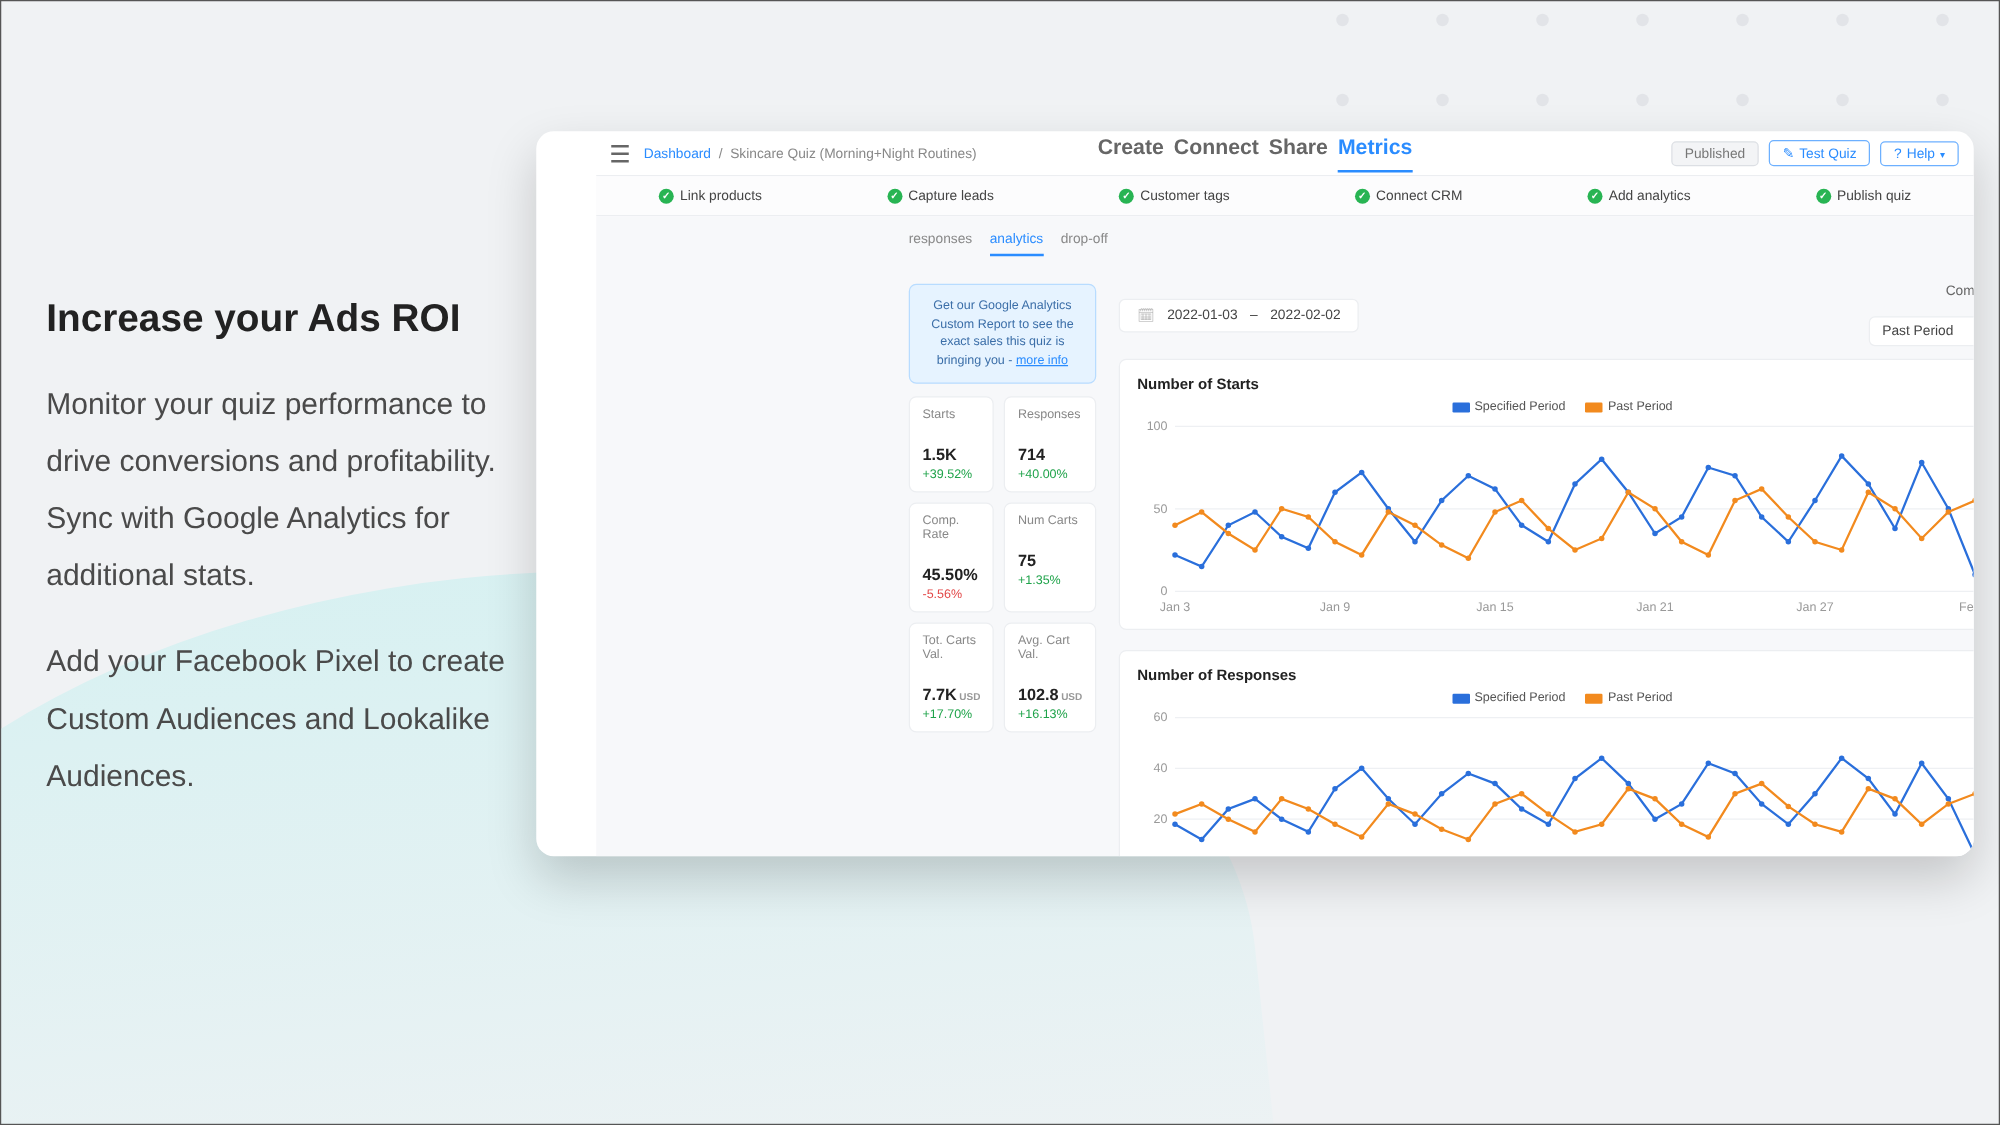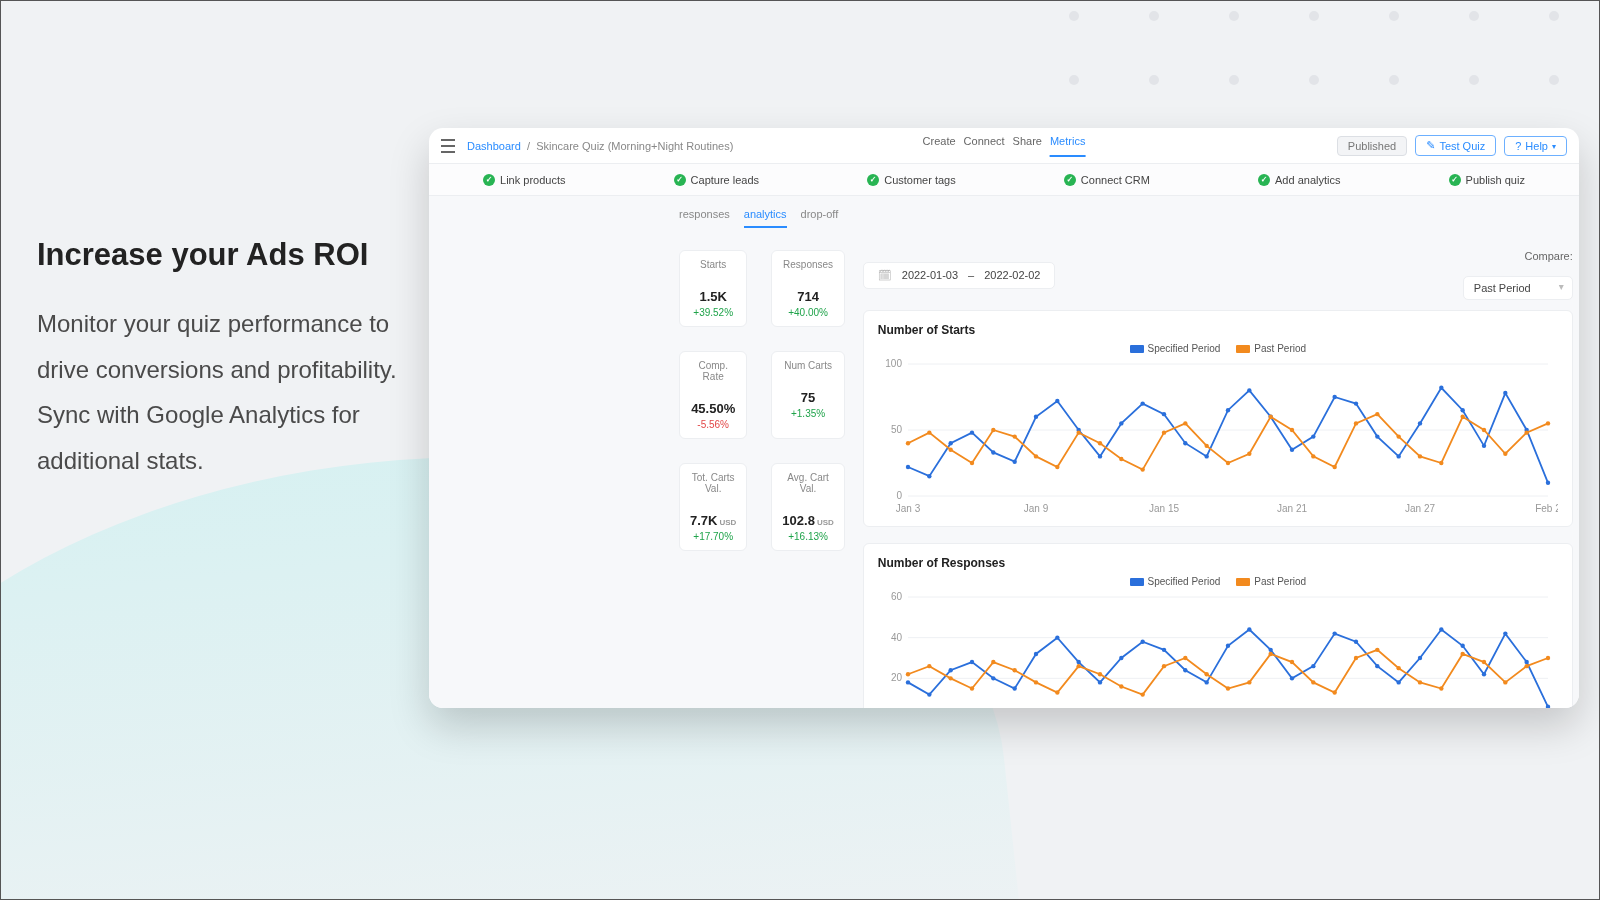--- a/index.html
+++ b/index.html
@@ -34,42 +34,43 @@
   }
   .left-copy h1 {
     font-size: 31px; font-weight: 700; color:#222; margin-bottom: 28px;
   }
   .left-copy p {
     font-size: 24px; line-height: 1.9; margin-bottom: 24px;
   }
   
   .window {
     position: absolute;
-    left: 428px; top: 127px;
+    left: 428px; top: 104px;
     width: 1150px;
     height: 580px;
     background: #fff;
     border-radius: 14px;
     box-shadow: 0 18px 40px rgba(0,0,0,0.18);
     overflow: hidden;
     z-index: 3;
     font-size: 11px;
     color:#333;
+    padding-left:48px;
   }
   .topbar {
     display:flex; align-items:center;
     height: 36px;
     padding: 0 12px;
     border-bottom: 1px solid #eceef1;
   }
   .menu-icon { width:14px;height:14px; display:flex;flex-direction:column;justify-content:space-between; margin-right:12px;}
   .menu-icon span{height:2px;background:#666;}
   .breadcrumb { font-size:11px; color:#888;}
   .breadcrumb a{ color:#2a8cff; text-decoration:none;}
-  .top-tabs { position:absolute; left:50%; transform:translateX(-50%); display:flex; gap:8px; font-size:11px; color:#666;}
+  .top-tabs { position:absolute; left:50%; transform:translateX(-50%); display:flex; gap:8px; font-size:17px; color:#666;font-weight:bold;}
   .top-tabs .active{ color:#2a8cff; border-bottom:2px solid #2a8cff; padding-bottom:8px;}
   .top-right { margin-left:auto; display:flex; gap:8px; align-items:flex-end;}
   .pill { border:1px solid #6db0ff; color:#2a8cff; border-radius:4px; padding:3px 10px; font-size:11px; display:flex; align-items:center; gap:4px; cursor:pointer;}
   .pill.gray{ border-color:#dcdfe4; color:#777; background:#f3f4f6;}
   .caret { font-size:8px; color:#2a8cff;}
   
   .checks {
     height:32px; display:flex; align-items:center; justify-content:space-around;
     border-bottom:1px solid #eceef1;
     background:#fcfcfd;
@@ -81,21 +82,21 @@
   .body { padding: 14px 20px 0 250px; height:calc(100% - 68px); overflow:hidden; background:#f7f8fa; position:relative;}
   .subtabs{ position:absolute; left:250px; top:12px; display:flex; gap:14px; font-size:11px; color:#888;}
   .subtabs .active{ color:#2a8cff; border-bottom:2px solid #2a8cff; padding-bottom:6px;}
   .content{ display:flex; gap:18px; margin-top:40px;}
   .left-col{ width:166px; display:flex; flex-direction:column; gap:10px;}
   .ga-banner{
     background:#e6f3ff; border:1px solid #b8dcff; border-radius:6px;
     padding:10px 12px; font-size:10px; text-align:center; color:#3b6ea8; line-height:1.45;
   }
   .ga-banner a{color:#2a8cff;text-decoration:underline;}
-  .stat-grid{ display:grid; grid-template-columns:1fr 1fr; gap:24px;text-align:center;}
+  .stat-grid{ display:grid; grid-template-columns:1fr 1fr; gap:8px;}
   .stat{
     background:#fff; border:1px solid #eceef1; border-radius:6px;
     padding:8px 10px;
   }
   .stat .lbl{font-size:10px;color:#888;}
   .stat .val{font-size:13px;font-weight:700;color:#222;margin-top:19px;}
   .stat .val .unit{font-size:8px;color:#999;font-weight:600;margin-left:2px;}
   .stat .delta{font-size:10px;margin-top:3px;}
   .delta.pos{color:#1fa34a;}
   .delta.neg{color:#e24747;}
@@ -148,20 +149,21 @@
       <div class="dot"></div>
       <div class="dot"></div>
       <div class="dot"></div>
       <div class="dot"></div>
     </div>
 </div>
 
 <div class="left-copy">
   <h1>Increase your Ads ROI</h1>
   <p>Monitor your quiz performance to drive conversions and profitability. Sync with Google Analytics for additional stats.</p>
+  <p>Add your Facebook Pixel to create Custom Audiences and Lookalike Audiences.</p>
 </div>
 
 <div class="window">
 
   <div class="topbar">
     <div class="menu-icon">
         <span></span>
         <span></span>
         <span></span>
       </div>
@@ -222,20 +224,23 @@
   <div class="body">
     <div class="subtabs">
       <span>responses</span>
       <span class="active">analytics</span>
       <span>drop-off</span>
     </div>
 
     <div class="content">
 
       <div class="left-col">
+        <div class="ga-banner">
+          <span>Get our Google Analytics Custom Report to see the exact sales this quiz is bringing you - </span><a>more info</a>
+        </div>
         <div class="stat-grid">
           <div class="stat">
             <div class="lbl">Starts</div>
             <div class="val"><span>1.5K</span></div>
             <div class="delta pos">+39.52%</div>
           </div>
           <div class="stat">
             <div class="lbl">Responses</div>
             <div class="val"><span>714</span></div>
             <div class="delta pos">+40.00%</div>

